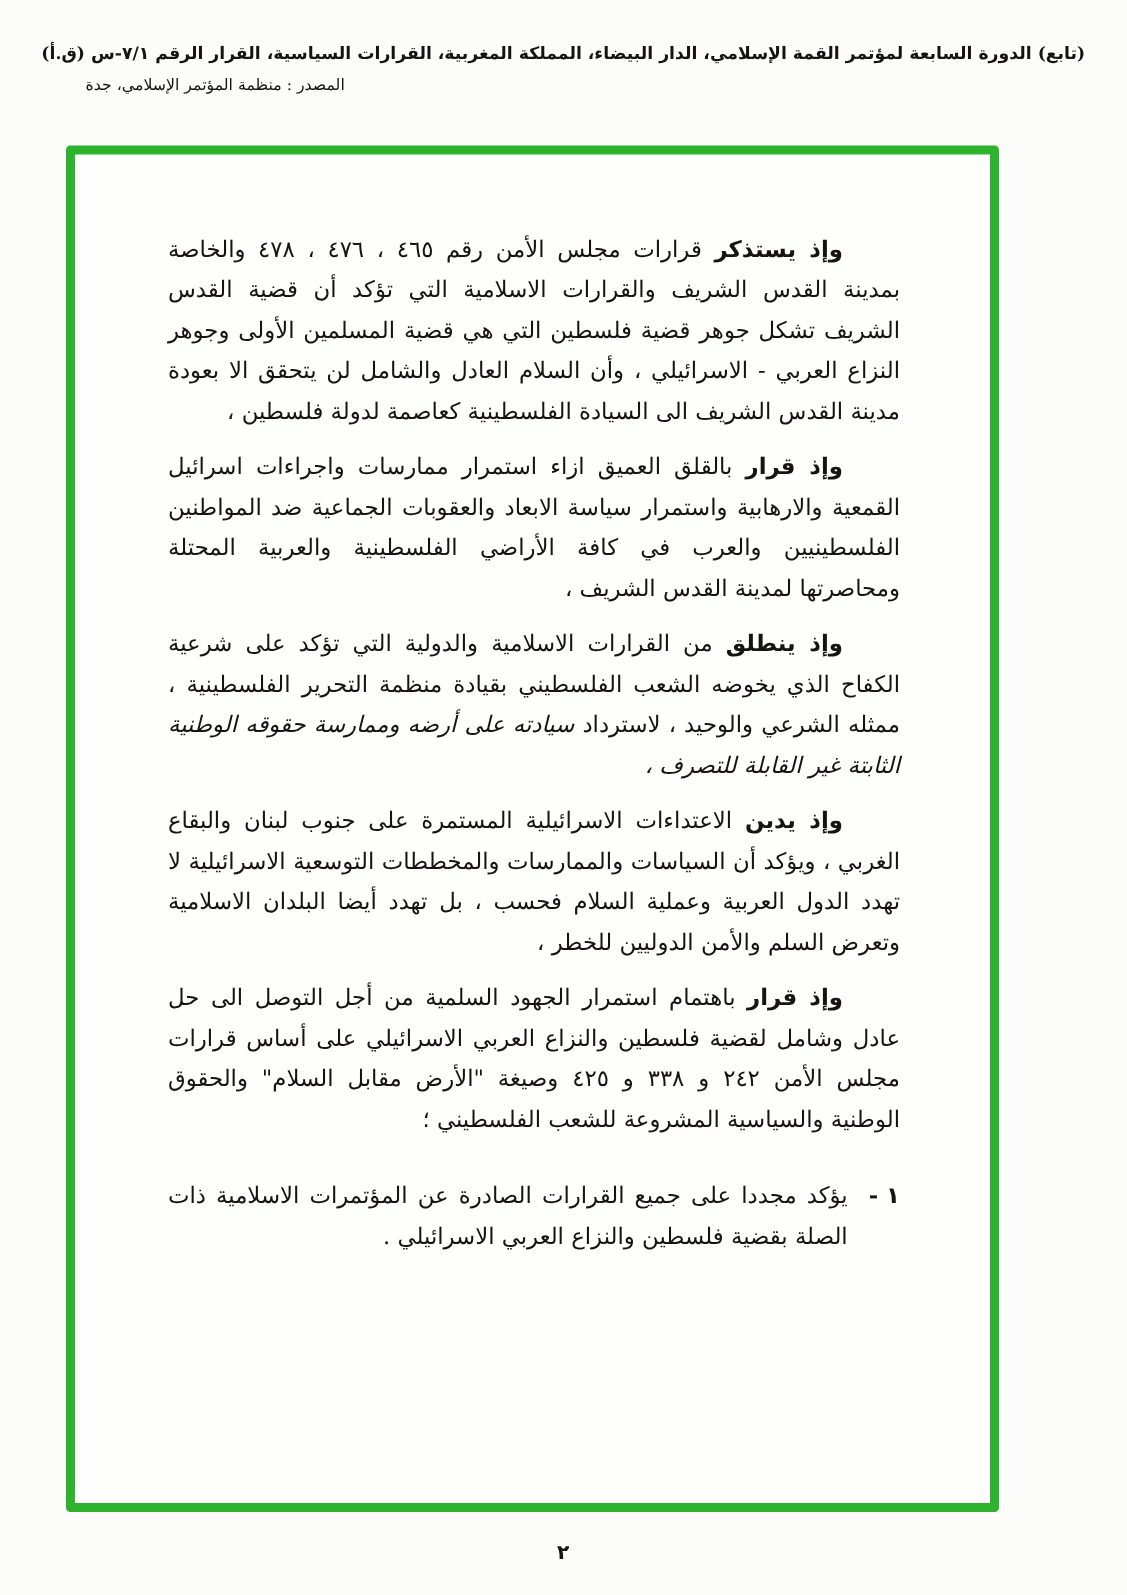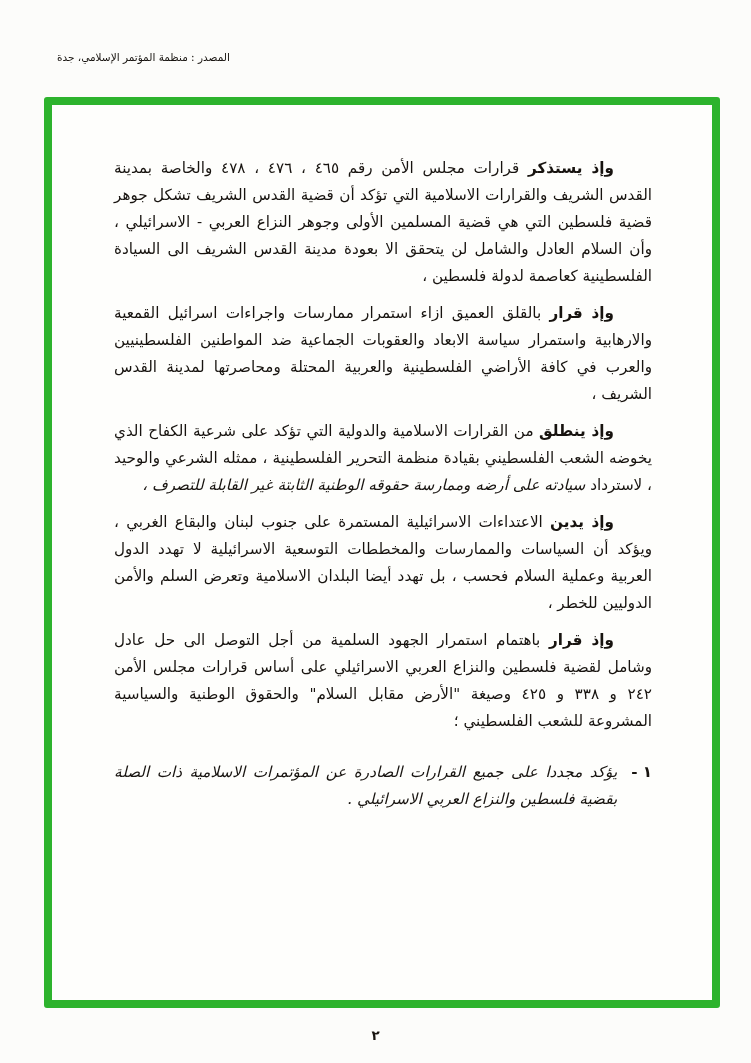--- a/index.html
+++ b/index.html
@@ -21,48 +21,49 @@
     text-align: center; direction: rtl;
     font-weight: 700; font-size: 11.5px; white-space: nowrap;
   }
   .doc-source {
     position: absolute; top: 51px; left: 57px;
     direction: rtl; font-weight: 400; font-size: 10.5px;
     white-space: nowrap;
   }
   .frame {
     position: absolute; left: 44px; top: 97px;
-    width: 676px; height: 911px;
-    border: 8px solid #a16207;
+    width: 622px; height: 911px;
+    border: 6px solid #a16207;
     border-radius: 3px;
     background: #fefefc;
   }
   .content {
     position: absolute; inset: 0;
     padding: 50px 60px 0 62px;
     direction: rtl; text-align: justify;
     font-size: 15.2px; line-height: 27px;
   }
   .para { margin: 0 0 10px 0; text-indent: 38px; }
   .lead { font-weight: 700; }
   .script-text { font-style: italic; }
   .resolutions { margin-top: 24px; }
   .res-item { display: flex; gap: 14px; text-indent: 0; }
   .res-num { flex: 0 0 auto; font-weight: 700; }
-  .res-text { flex: 1; font-style: italic; }
+  .res-text { flex: 1; }
   .page-num {
     position: absolute; bottom: 20px; left: 0; width: 100%;
     text-align: center; font-weight: 700; font-size: 13.5px;
   }
 </style>
 </head>
 <body>
 
 <div class="page">
 
+  <div class="doc-header">(تابع) الدورة السابعة لمؤتمر القمة الإسلامي، الدار البيضاء، المملكة المغربية، القرارات السياسية، القرار الرقم ٧/١-س (ق.أ)</div>
   <div class="doc-source">المصدر :  منظمة المؤتمر الإسلامي، جدة</div>
 
   <div class="frame" style="border-color: rgb(45, 179, 45);">
     <div class="content">
 
       <div class="para">
         <span class="lead">وإذ يستذكر</span>
         <span>قرارات مجلس الأمن رقم ٤٦٥ ، ٤٧٦ ، ٤٧٨ والخاصة بمدينة القدس الشريف والقرارات الاسلامية التي تؤكد أن قضية القدس الشريف تشكل جوهر قضية فلسطين التي هي قضية المسلمين الأولى وجوهر النزاع العربي - الاسرائيلي ، وأن السلام العادل والشامل لن يتحقق الا بعودة مدينة القدس الشريف الى السيادة الفلسطينية كعاصمة لدولة فلسطين ،</span>
       </div>
 

